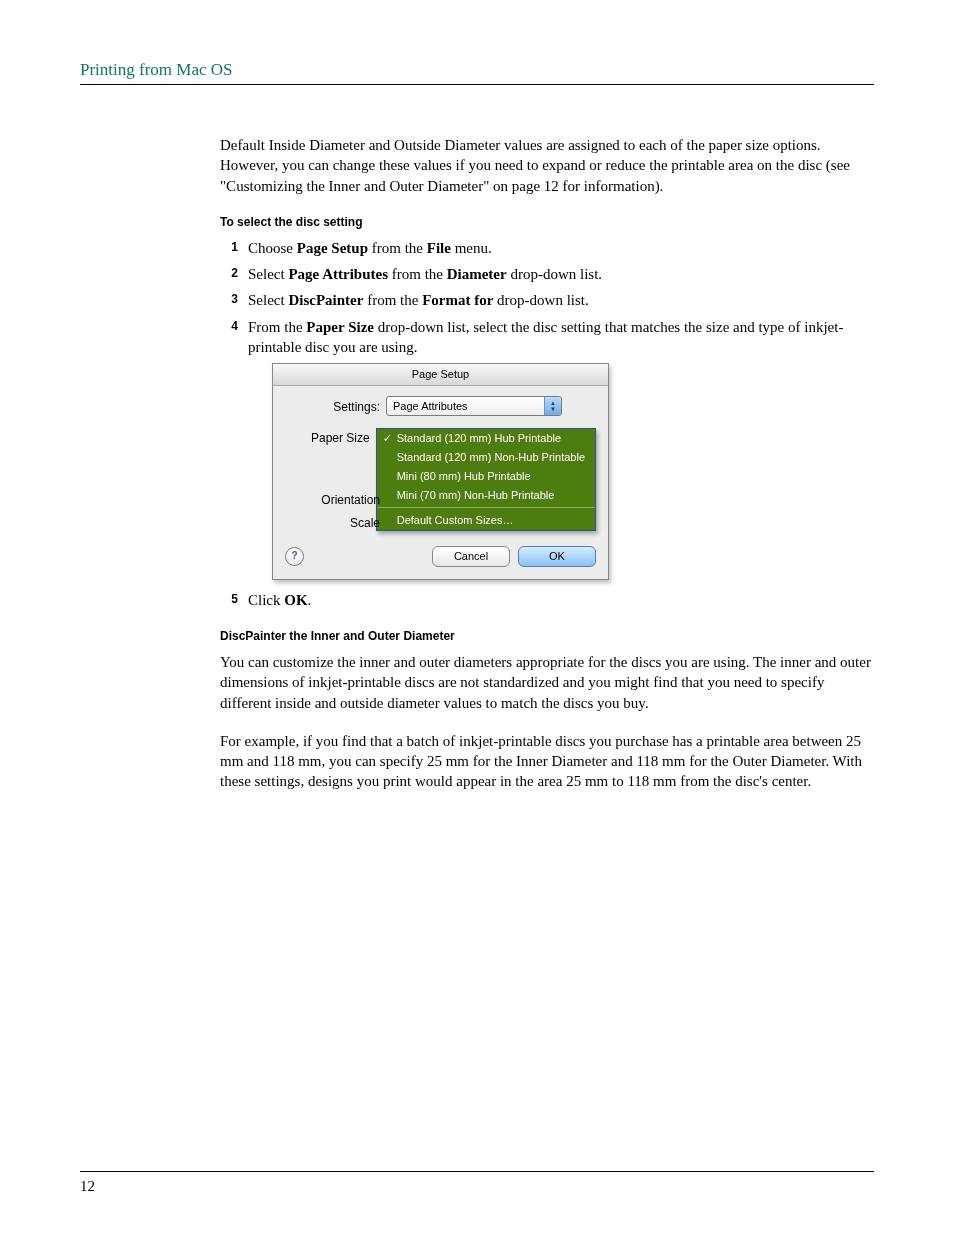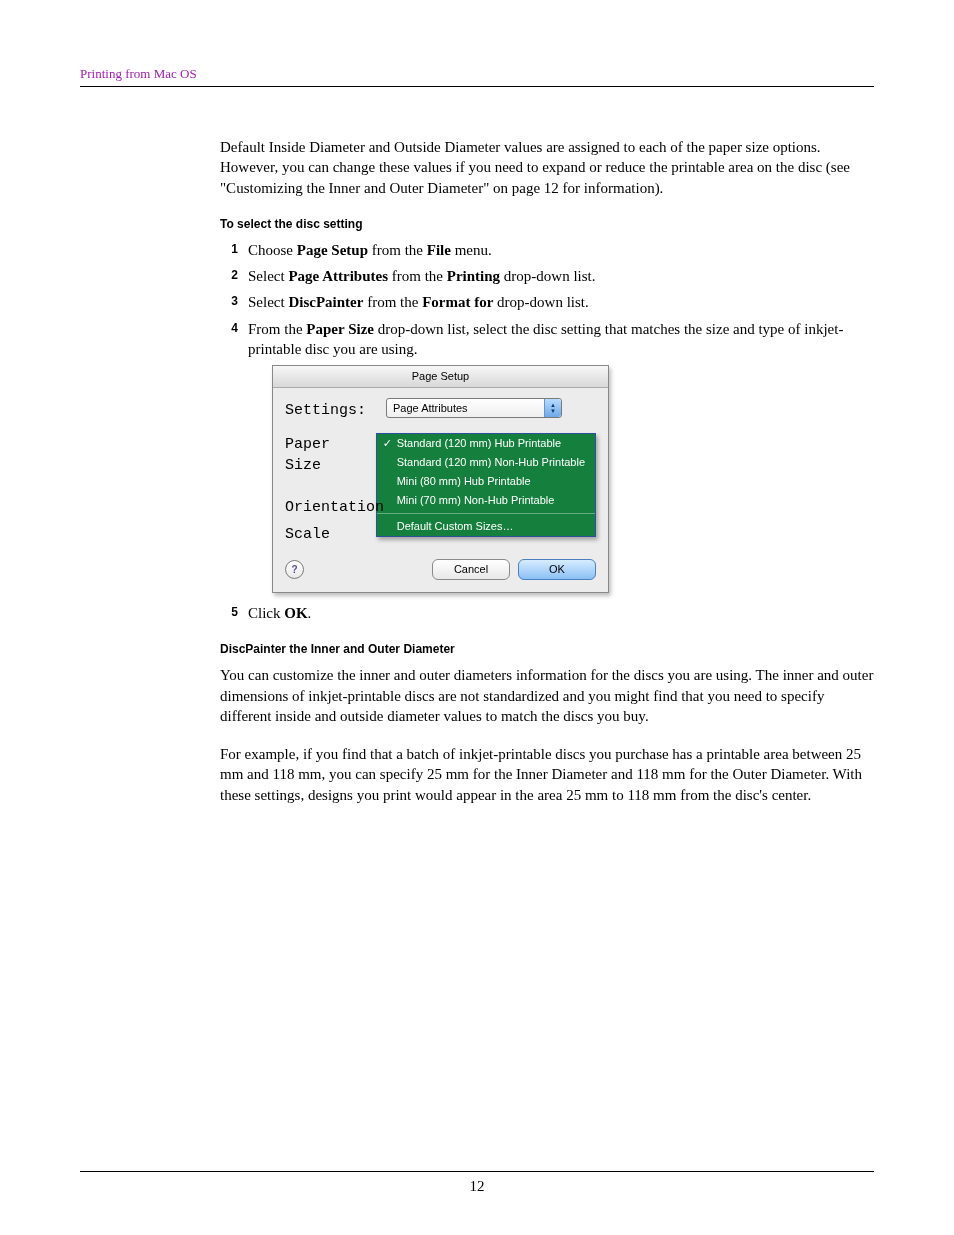--- a/index.html
+++ b/index.html
@@ -10,24 +10,23 @@
     color: #000;
     width: 954px;
   }
   .page {
     box-sizing: border-box;
     padding: 60px 80px 40px 80px;
     min-height: 1235px;
     position: relative;
   }
   .header-title {
-    font-size: 13px;
-    color: #a21caf;
+    font-size: 17px;
+    color: #0f766e;
     margin-bottom: 4px;
-    margin-top: 6px;
   }
   .hr {
     border: none;
     border-top: 1px solid #000;
     margin: 0 0 50px 0;
   }
   .content {
     margin-left: 140px;
     font-size: 15px;
     line-height: 1.35;
@@ -83,24 +82,24 @@
   .dialog-body {
     padding: 10px 12px 12px 12px;
   }
   .row {
     display: flex;
     align-items: flex-start;
     margin-bottom: 12px;
   }
   .row-label {
     width: 95px;
+    text-align: right;
     padding-right: 6px;
     padding-top: 3px;
-    font-size: 15px;
-    font-family: Liberation Mono, monospace;
+    font-size: 12px;
   }
   .popup {
     flex: none;
     width: 150px;
     height: 18px;
     border: 1px solid #7a7a7a;
     border-radius: 3px;
     background: linear-gradient(#ffffff,#efefef);
     display: flex;
     align-items: center;
@@ -123,21 +122,21 @@
     justify-content: center;
     gap: 0;
   }
   .popup .endcap span {
     font-size: 6px;
     line-height: 6px;
     color: #113a6e;
   }
   .menu-open {
     flex: 1;
-    background: #15803d;
+    background: #4d7c0f;
     color: #fff;
     border: 1px solid #2d4f9c;
     box-shadow: 2px 3px 4px rgba(0,0,0,0.3);
     margin-left: 0;
   }
   .menu-open .item {
     padding: 2px 10px 2px 20px;
     position: relative;
     font-size: 11px;
     white-space: nowrap;
@@ -187,21 +186,20 @@
     position: absolute;
     left: 80px; right: 80px;
     bottom: 40px;
   }
   .footer .hr2 {
     border-top: 1px solid #000;
     margin-bottom: 6px;
   }
   .page-num {
     font-size: 15px;
-    text-align: center;
   }
 </style>
 </head>
 <body>
 
 <div class="page">
   <div class="header-title">Printing from Mac OS</div>
   <hr class="hr">
 
   <div class="content">
@@ -209,21 +207,21 @@
 
     <div class="section-head">To select the disc setting</div>
 
     <ol class="steps">
       <li>
         <span class="num">1</span>
         <span>Choose </span><span class="bold">Page Setup</span><span> from the </span><span class="bold">File</span><span> menu.</span>
       </li>
       <li>
         <span class="num">2</span>
-        <span>Select </span><span class="bold">Page Attributes</span><span> from the </span><span class="bold">Printing</span><span> drop-down list.</span>
+        <span>Select </span><span class="bold">Page Attributes</span><span> from the </span><span class="bold">Diameter</span><span> drop-down list.</span>
       </li>
       <li>
         <span class="num">3</span>
         <span>Select </span><span class="bold">DiscPainter</span><span> from the </span><span class="bold">Format for</span><span> drop-down list.</span>
       </li>
       <li>
         <span class="num">4</span>
         <span>From the </span><span class="bold">Paper Size</span><span> drop-down list, select the disc setting that matches the size and type of inkjet-printable disc you are using.</span>
 
         
@@ -266,21 +264,21 @@
           </div>
         </div>
       </li>
       <li>
         <span class="num">5</span>
         <span>Click </span><span class="bold">OK</span><span>.</span>
       </li>
     </ol>
 
     <div class="section-head">DiscPainter the Inner and Outer Diameter</div>
-    <p class="para">You can customize the inner and outer diameters information for the discs you are using. The inner and outer dimensions of inkjet-printable discs are not standardized and you might find that you need to specify different inside and outside diameter values to match the discs you buy.</p>
+    <p class="para">You can customize the inner and outer diameters appropriate for the discs you are using. The inner and outer dimensions of inkjet-printable discs are not standardized and you might find that you need to specify different inside and outside diameter values to match the discs you buy.</p>
     <p class="para">For example, if you find that a batch of inkjet-printable discs you purchase has a printable area between 25 mm and 118 mm, you can specify 25 mm for the Inner Diameter and 118 mm for the Outer Diameter. With these settings, designs you print would appear in the area 25 mm to 118 mm from the disc's center.</p>
   </div>
 
   <div class="footer">
     <div class="hr2"></div>
     <div class="page-num">12</div>
   </div>
 </div>
 
 </body></html>

